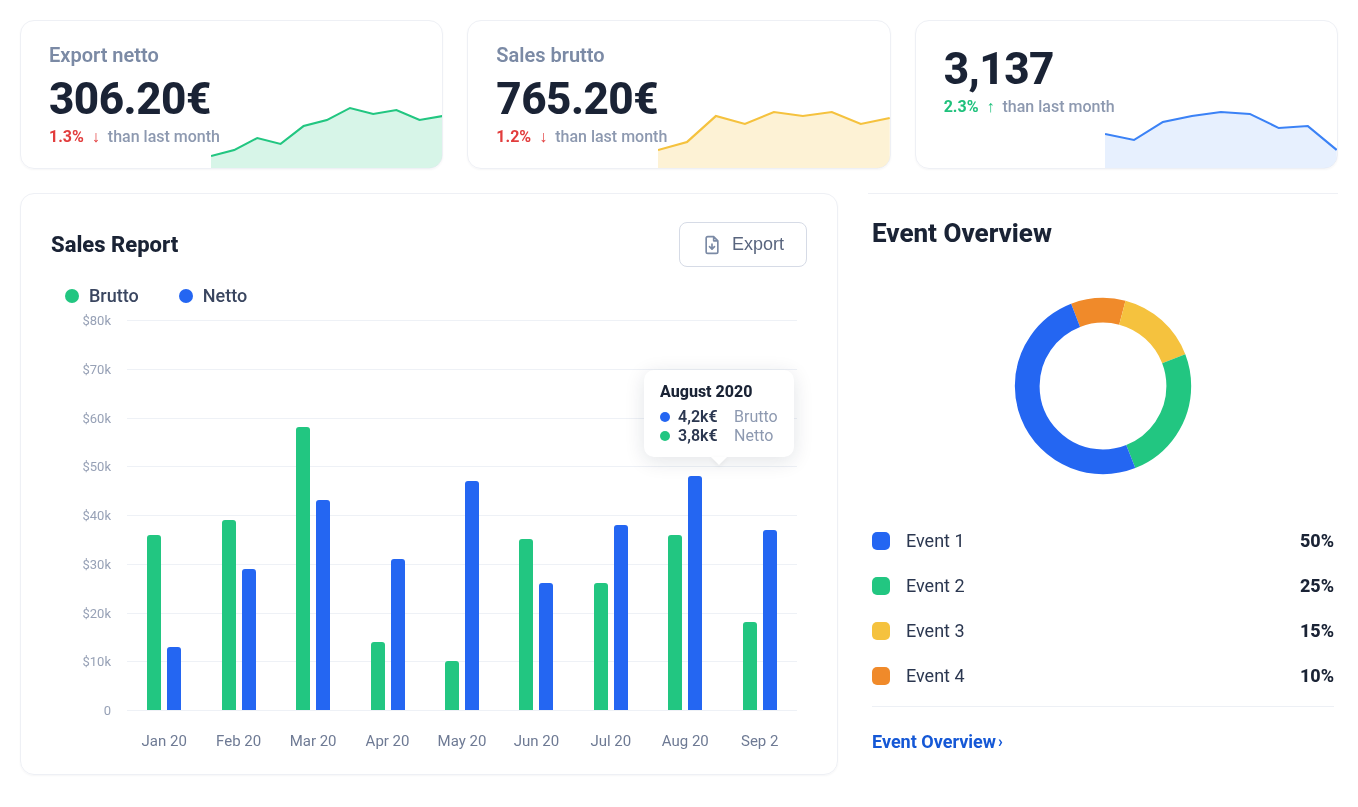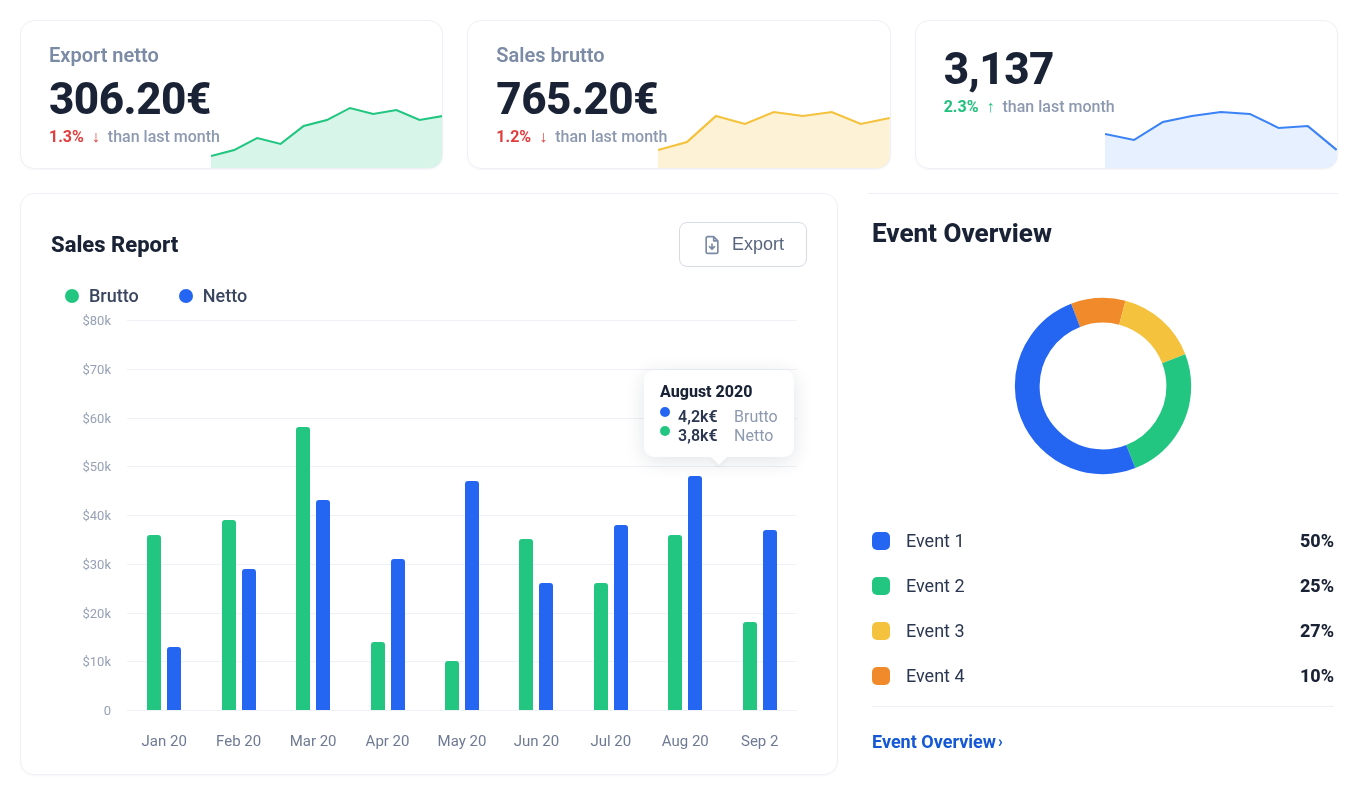--- a/index.html
+++ b/index.html
@@ -80,21 +80,21 @@
     position: absolute;
     bottom: -8px;
     left: 50%;
     transform: translateX(-50%);
     border: 8px solid transparent;
     border-top-color: #fff;
     border-bottom: none;
     filter: drop-shadow(0 2px 2px rgba(0,0,0,0.06));
   }
   .tooltip-title { font-weight: 800; color: #1a2335; margin-bottom: 6px; }
-  .tooltip-row { display: flex; gap: 8px; color: #4a566e; }
+  .tooltip-row { display: flex; align-items: center; gap: 8px; color: #4a566e; }
   .tooltip-row .dot { width: 10px; height: 10px; }
   .tooltip-row .val { font-weight: 600; color: #2b3750; min-width: 48px; }
   .tooltip-row .ser { color: #8d99b0; }
 
   .overview-card {
     width: 470px;
     border-top: 1px solid #eef0f5;
     padding: 24px 4px 0 4px;
   }
   .overview-title { font-size: 26px; font-weight: 800; color: #1a2335; margin-bottom: 10px; }
@@ -301,21 +301,21 @@
           <span class="ev-pct">50%</span>
         </div>
         <div class="ev-row">
           <span class="ev-swatch" style="background: rgb(34, 198, 129);"></span>
           <span class="ev-name">Event 2</span>
           <span class="ev-pct">25%</span>
         </div>
         <div class="ev-row">
           <span class="ev-swatch" style="background: rgb(245, 194, 62);"></span>
           <span class="ev-name">Event 3</span>
-          <span class="ev-pct">27%</span>
+          <span class="ev-pct">15%</span>
         </div>
         <div class="ev-row">
           <span class="ev-swatch" style="background: rgb(240, 138, 42);"></span>
           <span class="ev-name">Event 4</span>
           <span class="ev-pct">10%</span>
         </div>
       </div>
     <div class="ev-divider"></div>
     <a class="ev-link">
       <span>Event Overview</span>

